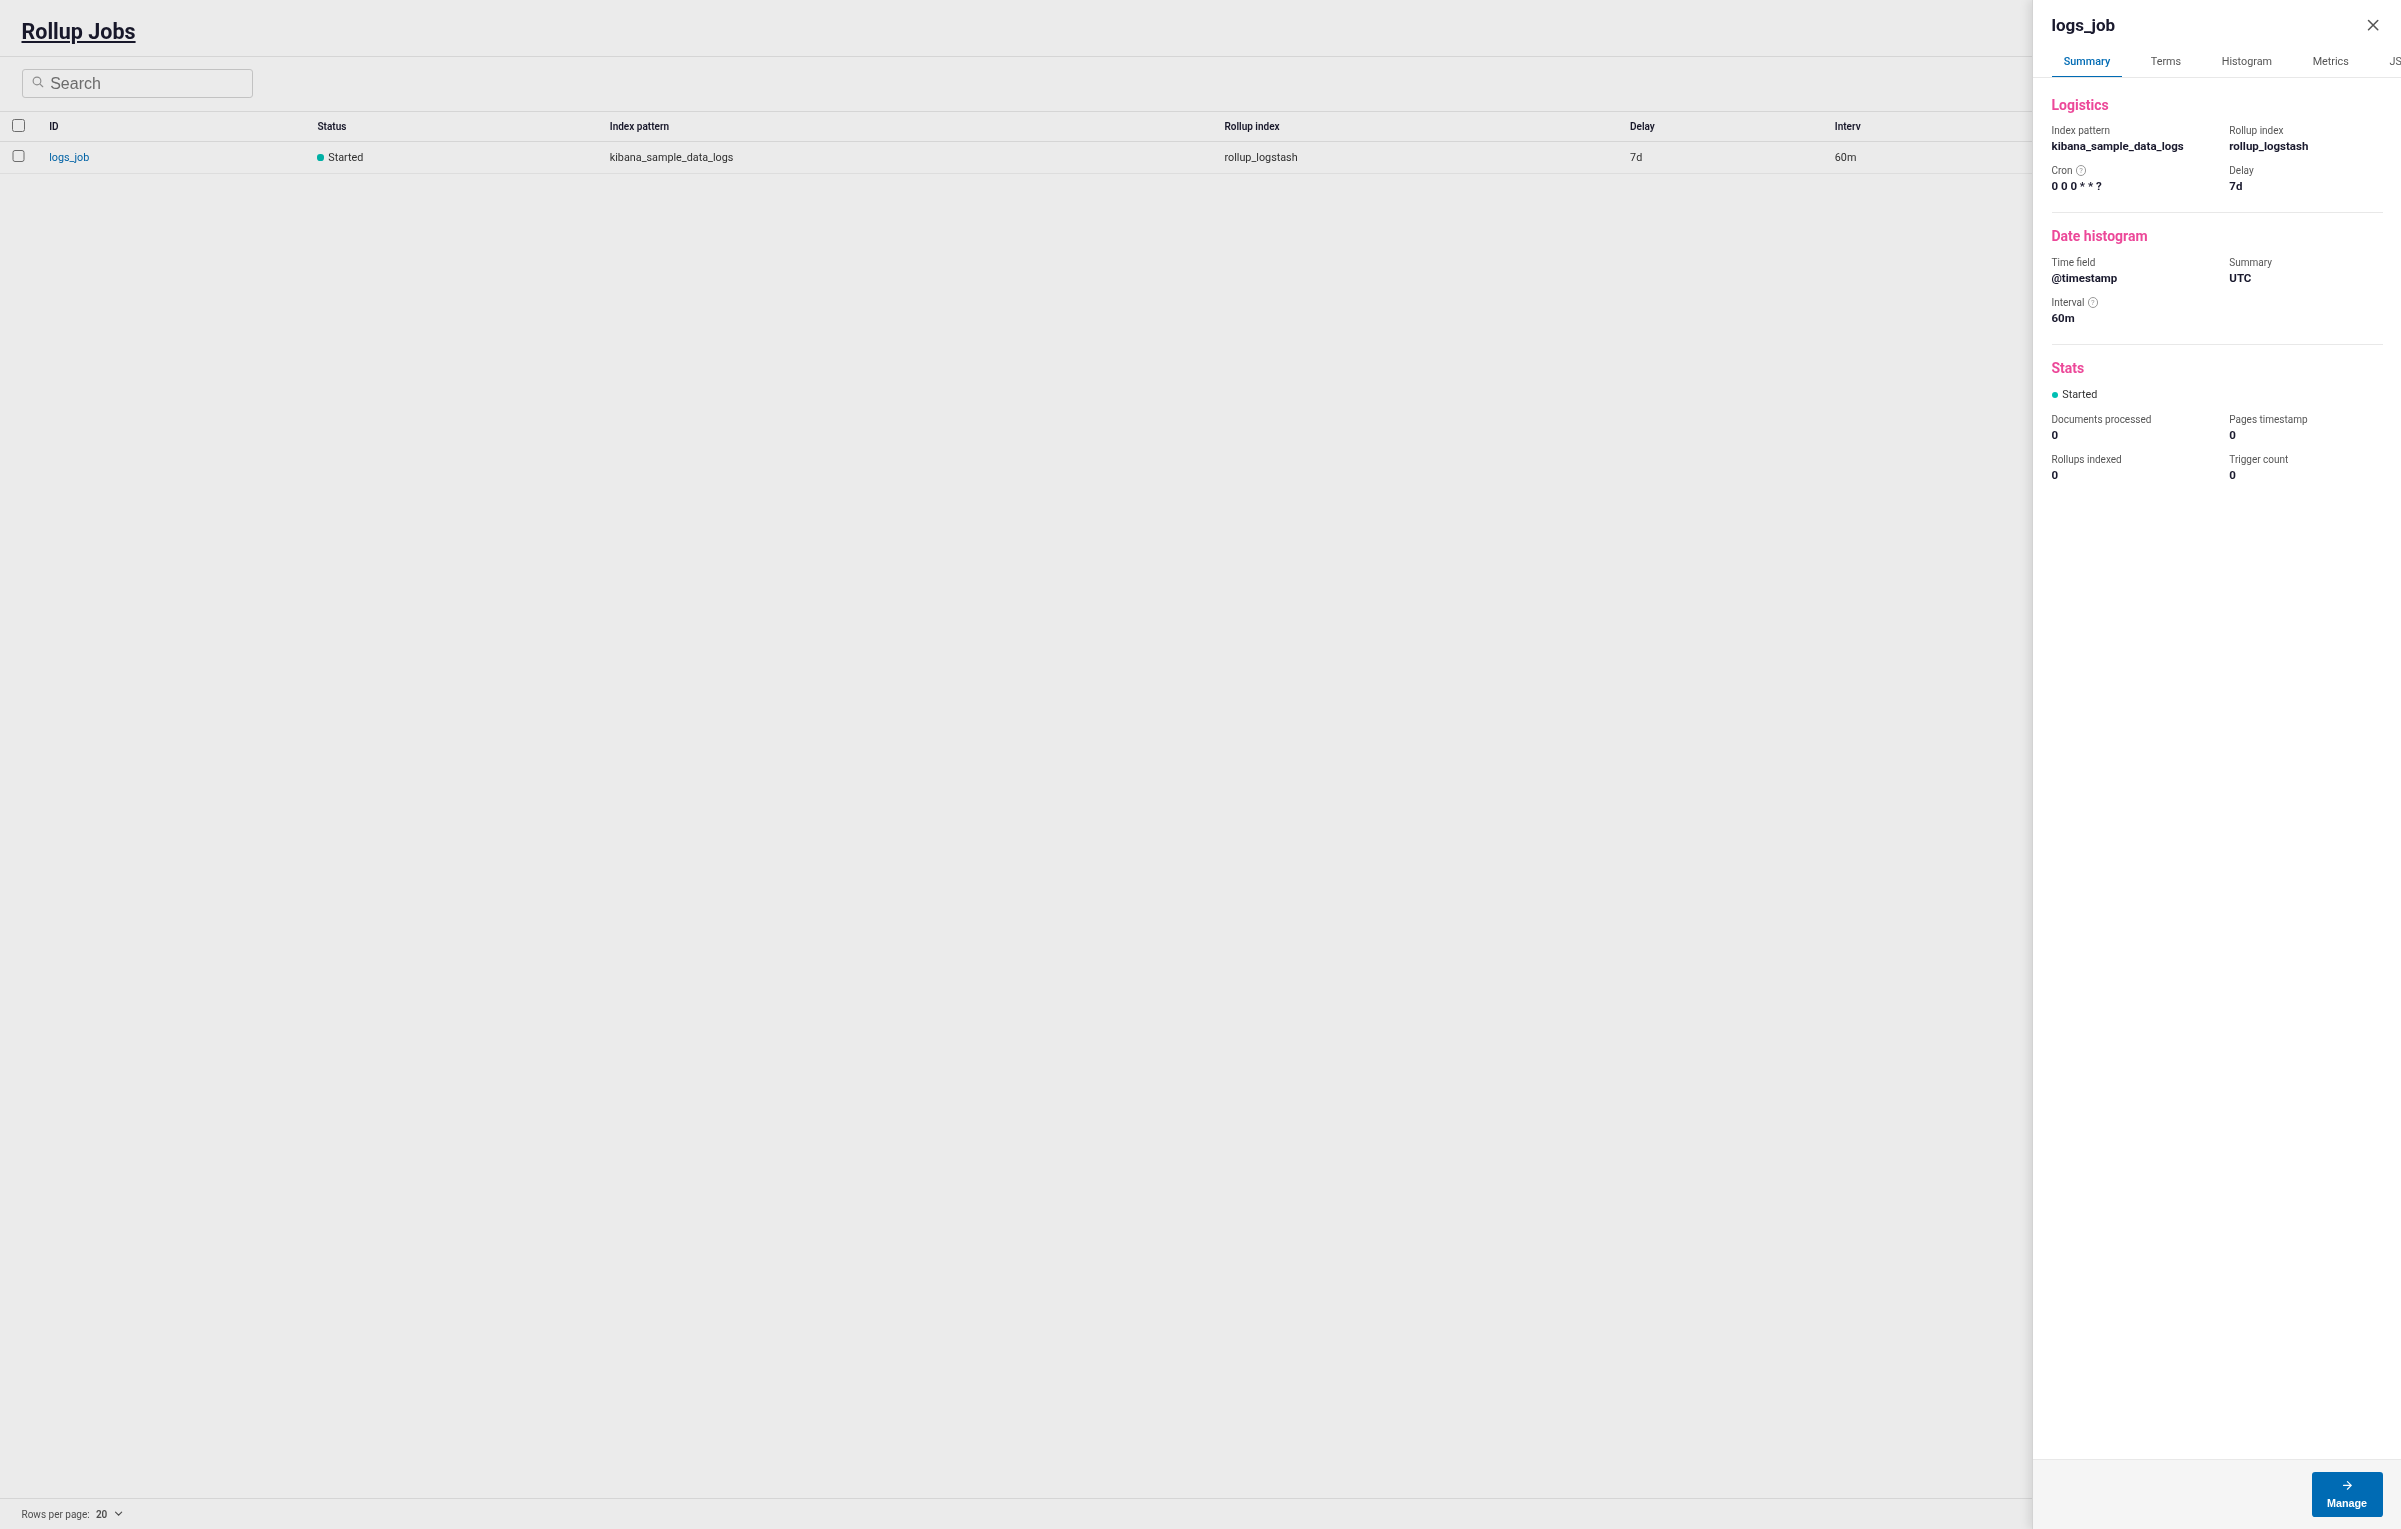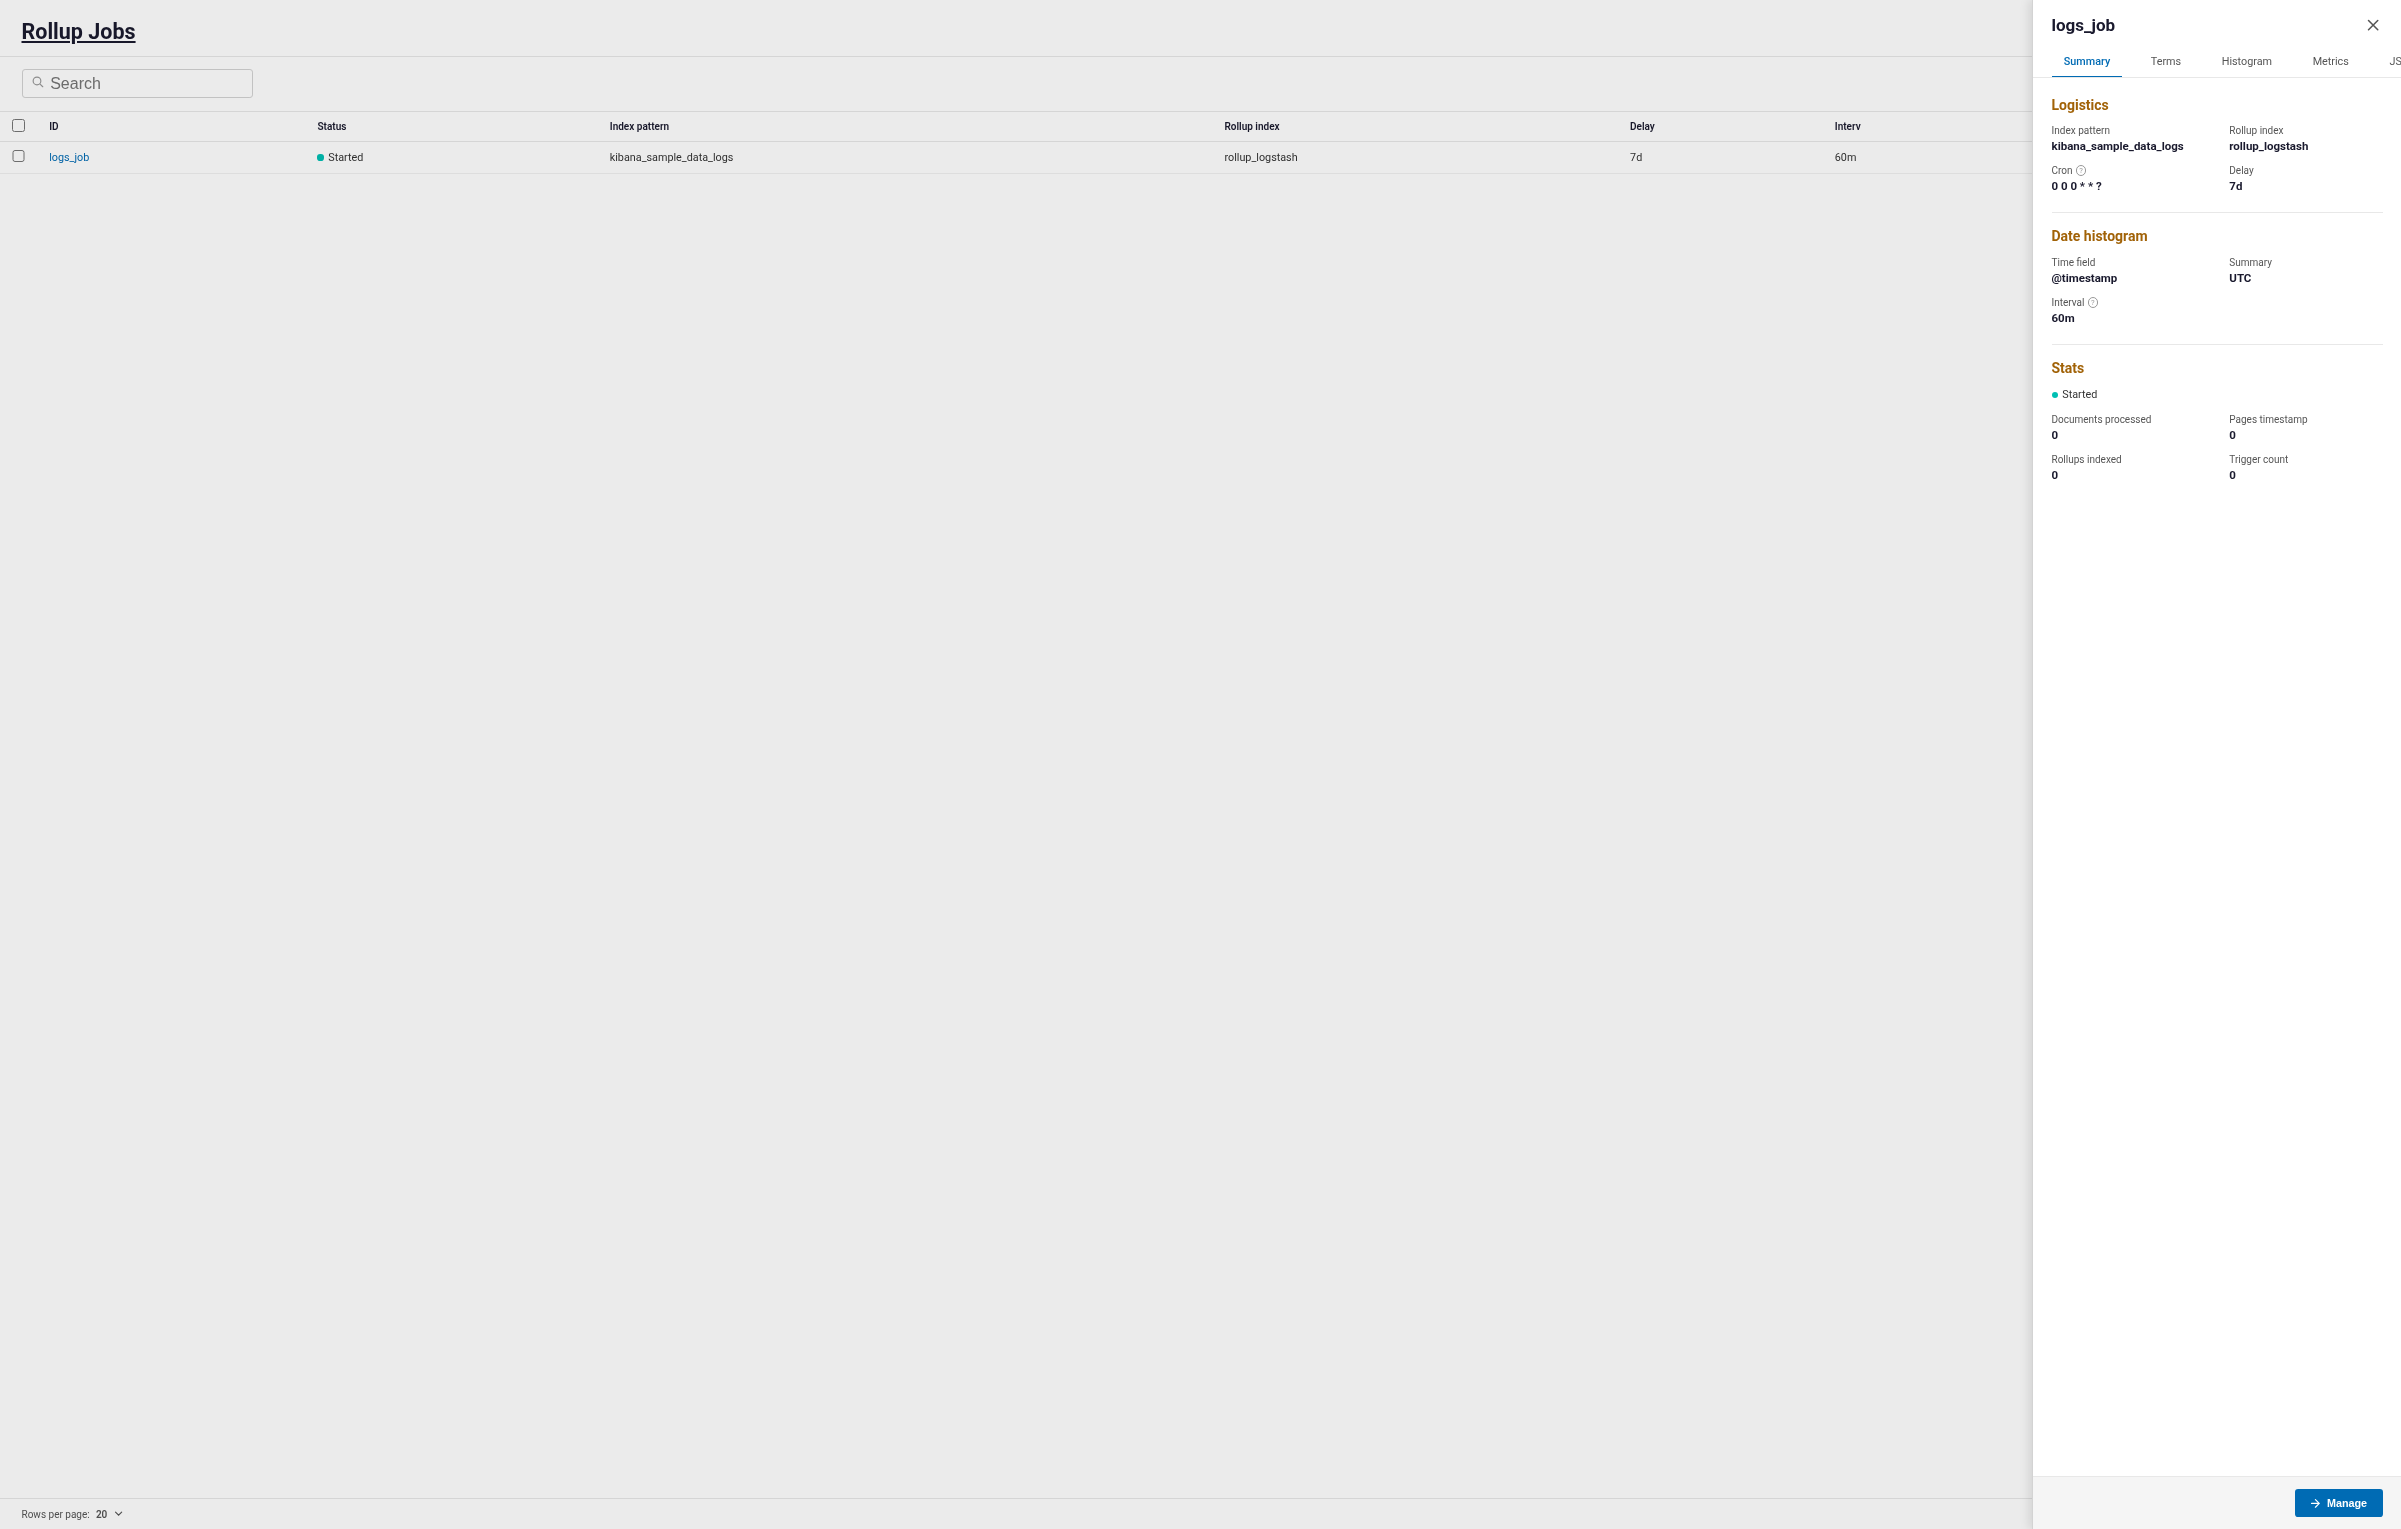--- a/index.html
+++ b/index.html
@@ -199,21 +199,21 @@
 
     .detail-body {
       flex: 1;
       overflow-y: auto;
       padding: 18.5px;
     }
 
     .section-title {
       font-size: 14px;
       font-weight: 700;
-      color: #a16207;
+      color: #ec4899;
       margin-bottom: 12.3px;
     }
 
     .info-grid {
       display: grid;
       grid-template-columns: 1fr 1fr;
       gap: 12.3px 24.6px;
       margin-bottom: 18.5px;
     }
 
@@ -285,20 +285,21 @@
       color: #fff;
       border: none;
       border-radius: 3.1px;
       padding: 7.7px 15.4px;
       font-size: 10.8px;
       font-weight: 600;
       cursor: pointer;
       display: flex;
       align-items: center;
       gap: 6.2px;
+      flex-direction: column;
     }
 
     .manage-btn svg {
       width: 10.8px;
       height: 10.8px;
     }
 
     input[type="checkbox"] {
       width: 12.3px;
       height: 12.3px;

